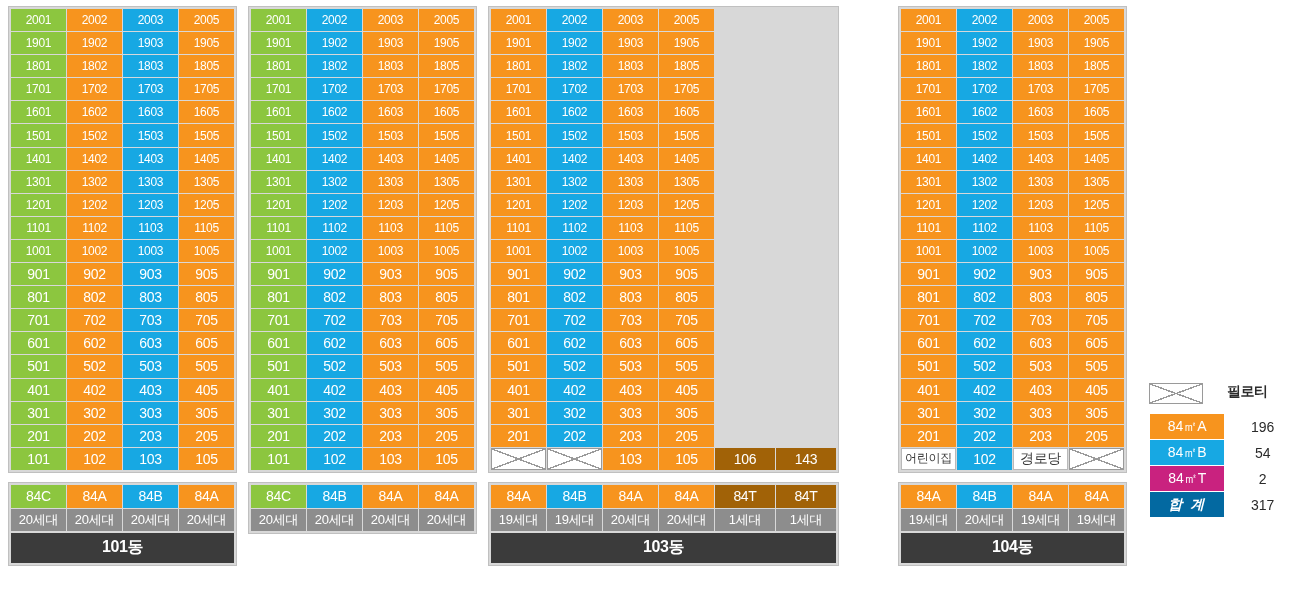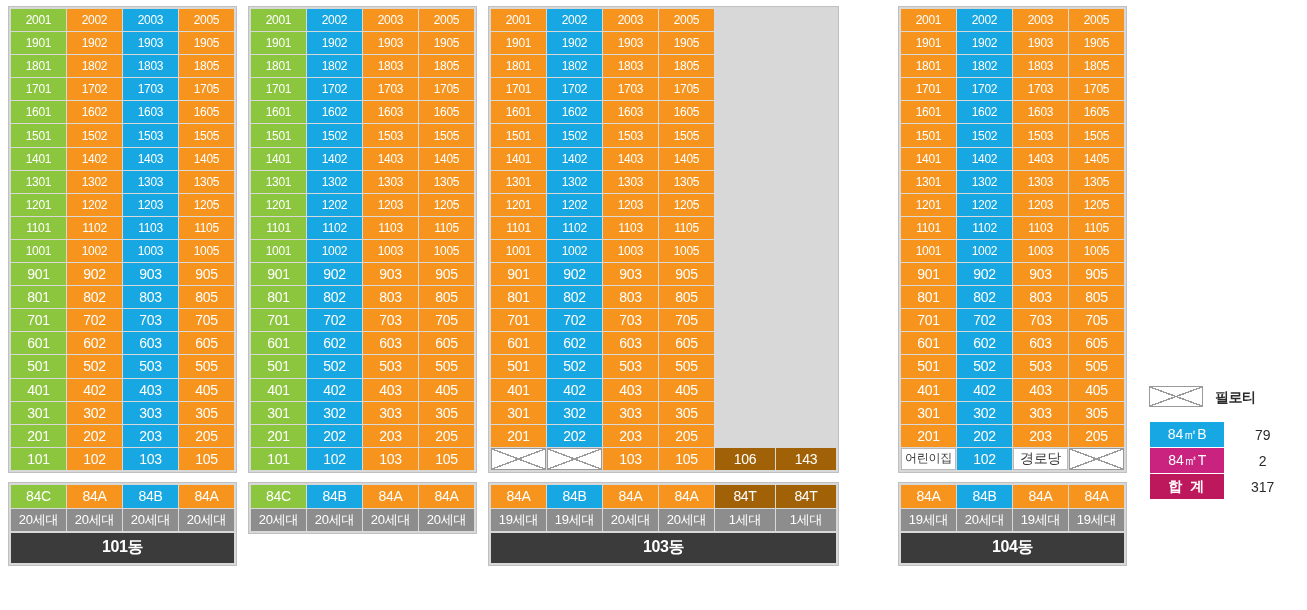--- a/index.html
+++ b/index.html
@@ -77,33 +77,33 @@
   .namerow{
     margin-top:1px;
     background:#3b3b3b;color:#ffffff;
     height:30px;
     display:flex;align-items:center;justify-content:center;
     font-size:16px;font-weight:bold;letter-spacing:-0.4px;
   }
 
   
   #legend{position:absolute;left:1149px;top:383px;width:152px;}
-  .pil-row{display:flex;align-items:flex-end;gap:12px;height:24px;margin-bottom:14px;}
+  .pil-row{display:flex;align-items:flex-start;gap:24px;height:24px;margin-bottom:6px;}
   .pil-box{width:52px;height:19px;}
   .pil-label{font-size:14px;font-weight:bold;color:#2b2b2b;letter-spacing:-0.5px;}
 
   table.legend-tbl{border-collapse:collapse;width:152px;}
   table.legend-tbl td{
     height:25px;padding:0;text-align:center;vertical-align:middle;
     font-size:14px;border:1px solid #ffffff;
   }
   .lg-head{background:#4a4a4a;color:#ffffff;font-weight:bold;font-size:15px;letter-spacing:-0.5px;}
   .lg-type{color:#ffffff;font-size:13.5px;width:76px;}
   .lg-num{background:#ffffff;color:#2b2b2b;font-size:15px;width:76px;border:1px solid #d0d0d0;}
-  .lg-total{background:#be185d;color:#ffffff;font-weight:bold;font-size:15px;letter-spacing:2px;}
+  .lg-total{background:#0369a1;color:#ffffff;font-weight:bold;font-size:15px;letter-spacing:2px;font-style:italic;}
   .lg-totalnum{background:#ffffff;color:#2b2b2b;font-size:15px;border:1px solid #d0d0d0;}
 </style>
 </head>
 <body>
 
 <div id="buildings-root">
     <div class="building" style="left: 8px; top: 6px;">
       <div class="tower">
         <div class="floor">
           <div class="cell c-C" style="width: 55px; font-size: 12px;">2001</div>
@@ -705,22 +705,26 @@
   </div>
 
 <div id="legend">
   <div class="pil-row">
     <div class="pil-box c-P"></div>
     <div class="pil-label">필로티</div>
   </div>
   <table class="legend-tbl">
     <tbody id="legend-body">
         <tr>
+          <td class="lg-type" style="background: rgb(247, 148, 30);">84㎡A</td>
+          <td class="lg-num">196</td>
+        </tr>
+        <tr>
           <td class="lg-type" style="background: rgb(23, 168, 227);">84㎡B</td>
-          <td class="lg-num">79</td>
+          <td class="lg-num">54</td>
         </tr>
         <tr>
           <td class="lg-type" style="background: rgb(201, 34, 127);">84㎡T</td>
           <td class="lg-num">2</td>
         </tr>
         <tr>
           <td class="lg-total">합 계</td>
           <td class="lg-totalnum">317</td>
         </tr>
       </tbody>

